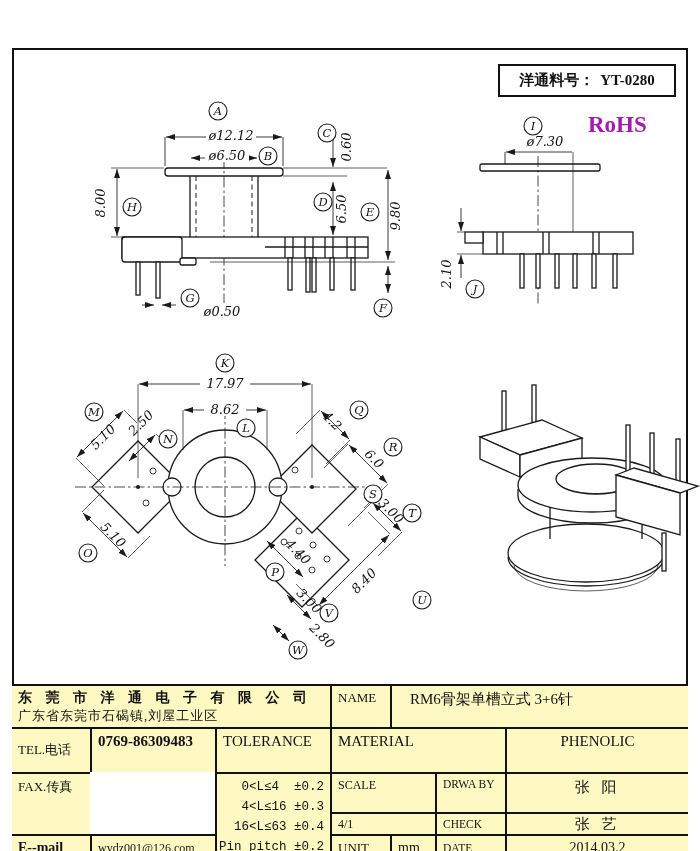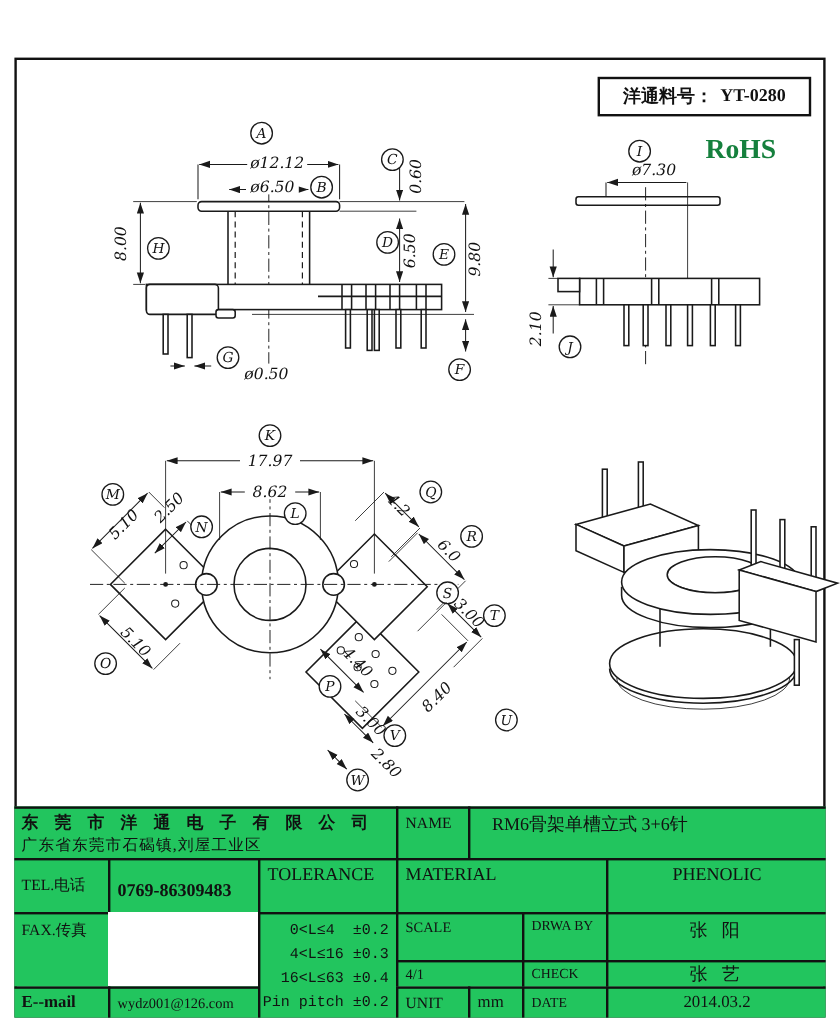--- a/index.html
+++ b/index.html
@@ -5,41 +5,41 @@
   html,body{margin:0;padding:0;background:#e8e8e8;}
   .sheet{position:relative;width:700px;height:851px;background:#ffffff;
          font-family:"Liberation Serif",serif;color:#111;overflow:hidden;}
   .frame{position:absolute;left:12px;top:48px;width:676px;height:800px;
          border:2px solid #111;box-sizing:border-box;}
   
   .partbox{position:absolute;left:482px;top:64px;width:178px;height:33px;
            border:2px solid #111;box-sizing:border-box;display:flex;align-items:center;
            justify-content:center;gap:6px;font-size:15px;font-weight:bold;margin-left:16px;}
   .rohs{position:absolute;left:588px;top:112px;font-size:23px;font-weight:bold;
-        color:#15803d;font-family:"Liberation Serif",serif;}
+        color:#a21caf;font-family:"Liberation Serif",serif;}
   
   svg{position:absolute;overflow:visible;}
   .v-front{left:85px;top:95px;}
   .v-side{left:445px;top:112px;}
   .v-top{left:70px;top:350px;}
   .v-iso{left:450px;top:375px;}
   .s{stroke:#1a1a1a;fill:none;stroke-width:1.3;}
   .sf{stroke:#1a1a1a;fill:#ffffff;stroke-width:1.3;}
   .sd{stroke:#1a1a1a;fill:none;stroke-width:.85;}
   .dash{stroke:#1a1a1a;fill:none;stroke-width:1;stroke-dasharray:5 3.5;}
   .cl{stroke:#1a1a1a;fill:none;stroke-width:.8;stroke-dasharray:11 3 2.5 3;}
   .thin{stroke:#1a1a1a;fill:none;stroke-width:.7;}
   .dot{fill:#1a1a1a;stroke:none;}
   .wb{fill:#ffffff;stroke:none;}
   text.dl{font:italic 11.5px "DejaVu Serif",serif;fill:#111;text-anchor:middle;}
   text.dv{font:italic 13px "DejaVu Serif",serif;fill:#111;text-anchor:middle;}
   circle.lc{stroke:#1a1a1a;fill:#fff;stroke-width:1.1;}
   
   .tb{position:absolute;box-sizing:border-box;border-top:2px solid #111;border-left:2px solid #111;
-      font-size:13px;display:flex;align-items:center;padding:0 6px;background:#22c55e;}
+      font-size:13px;display:flex;align-items:center;padding:0 6px;background:#fef9c3;margin-top:12px;}
   .noleft{border-left:none;}
   .b{font-weight:bold;}
   .mono{font-family:"Liberation Mono",monospace;font-size:12.5px;}
   .center{justify-content:center;}
   .company1{font-weight:bold;font-size:14px;letter-spacing:5px;white-space:nowrap;}
   .company2{font-size:13px;letter-spacing:1px;white-space:nowrap;}
   .tolcell{flex-direction:column;align-items:flex-end;justify-content:center;line-height:20px;}
   .tolcell div{white-space:pre;}
 </style>
 </head>
@@ -333,21 +333,21 @@
   </svg>
 
   <div class="tb noleft" style="left:12px;top:672px;width:318px;height:43px;flex-direction:column;align-items:flex-start;justify-content:center;">
     <div class="company1">东 莞 市 洋 通 电 子 有 限 公 司</div>
     <div class="company2">广东省东莞市石碣镇,刘屋工业区</div>
   </div>
   <div class="tb" style="left:330px;top:672px;width:60px;height:43px;align-items:flex-start;padding-top:4px;">NAME</div>
   <div class="tb" style="left:390px;top:672px;width:298px;height:43px;align-items:flex-start;padding-top:4px;padding-left:18px;font-size:15px;">RM6骨架单槽立式 3+6针</div>
 
   <div class="tb noleft" style="left:12px;top:715px;width:78px;height:45px;align-items:flex-start;padding-top:12px;">TEL.电话</div>
-  <div class="tb b" style="left:90px;top:715px;width:125px;height:45px;align-items:flex-start;padding-top:18px;font-size:15px;">0769-86309483</div>
+  <div class="tb b" style="left:90px;top:715px;width:125px;height:45px;align-items:flex-start;padding-top:4px;font-size:15px;">0769-86309483</div>
   <div class="tb" style="left:215px;top:715px;width:115px;height:61px;align-items:flex-start;padding-top:4px;font-size:15px;">TOLERANCE</div>
   <div class="tb" style="left:330px;top:715px;width:175px;height:45px;align-items:flex-start;padding-top:4px;font-size:15px;">MATERIAL</div>
   <div class="tb center" style="left:505px;top:715px;width:183px;height:45px;align-items:flex-start;padding-top:4px;font-size:15px;">PHENOLIC</div>
 
   <div class="tb noleft" style="left:12px;top:760px;width:78px;height:62px;align-items:flex-start;padding-top:4px;">FAX.传真</div>
   <div class="tb tolcell mono" style="left:215px;top:760px;width:115px;height:88px;">
     <div>0&lt;L≤4  ±0.2</div>
     <div>4&lt;L≤16 ±0.3</div>
     <div>16&lt;L≤63 ±0.4</div>
     <div>Pin pitch ±0.2</div>

